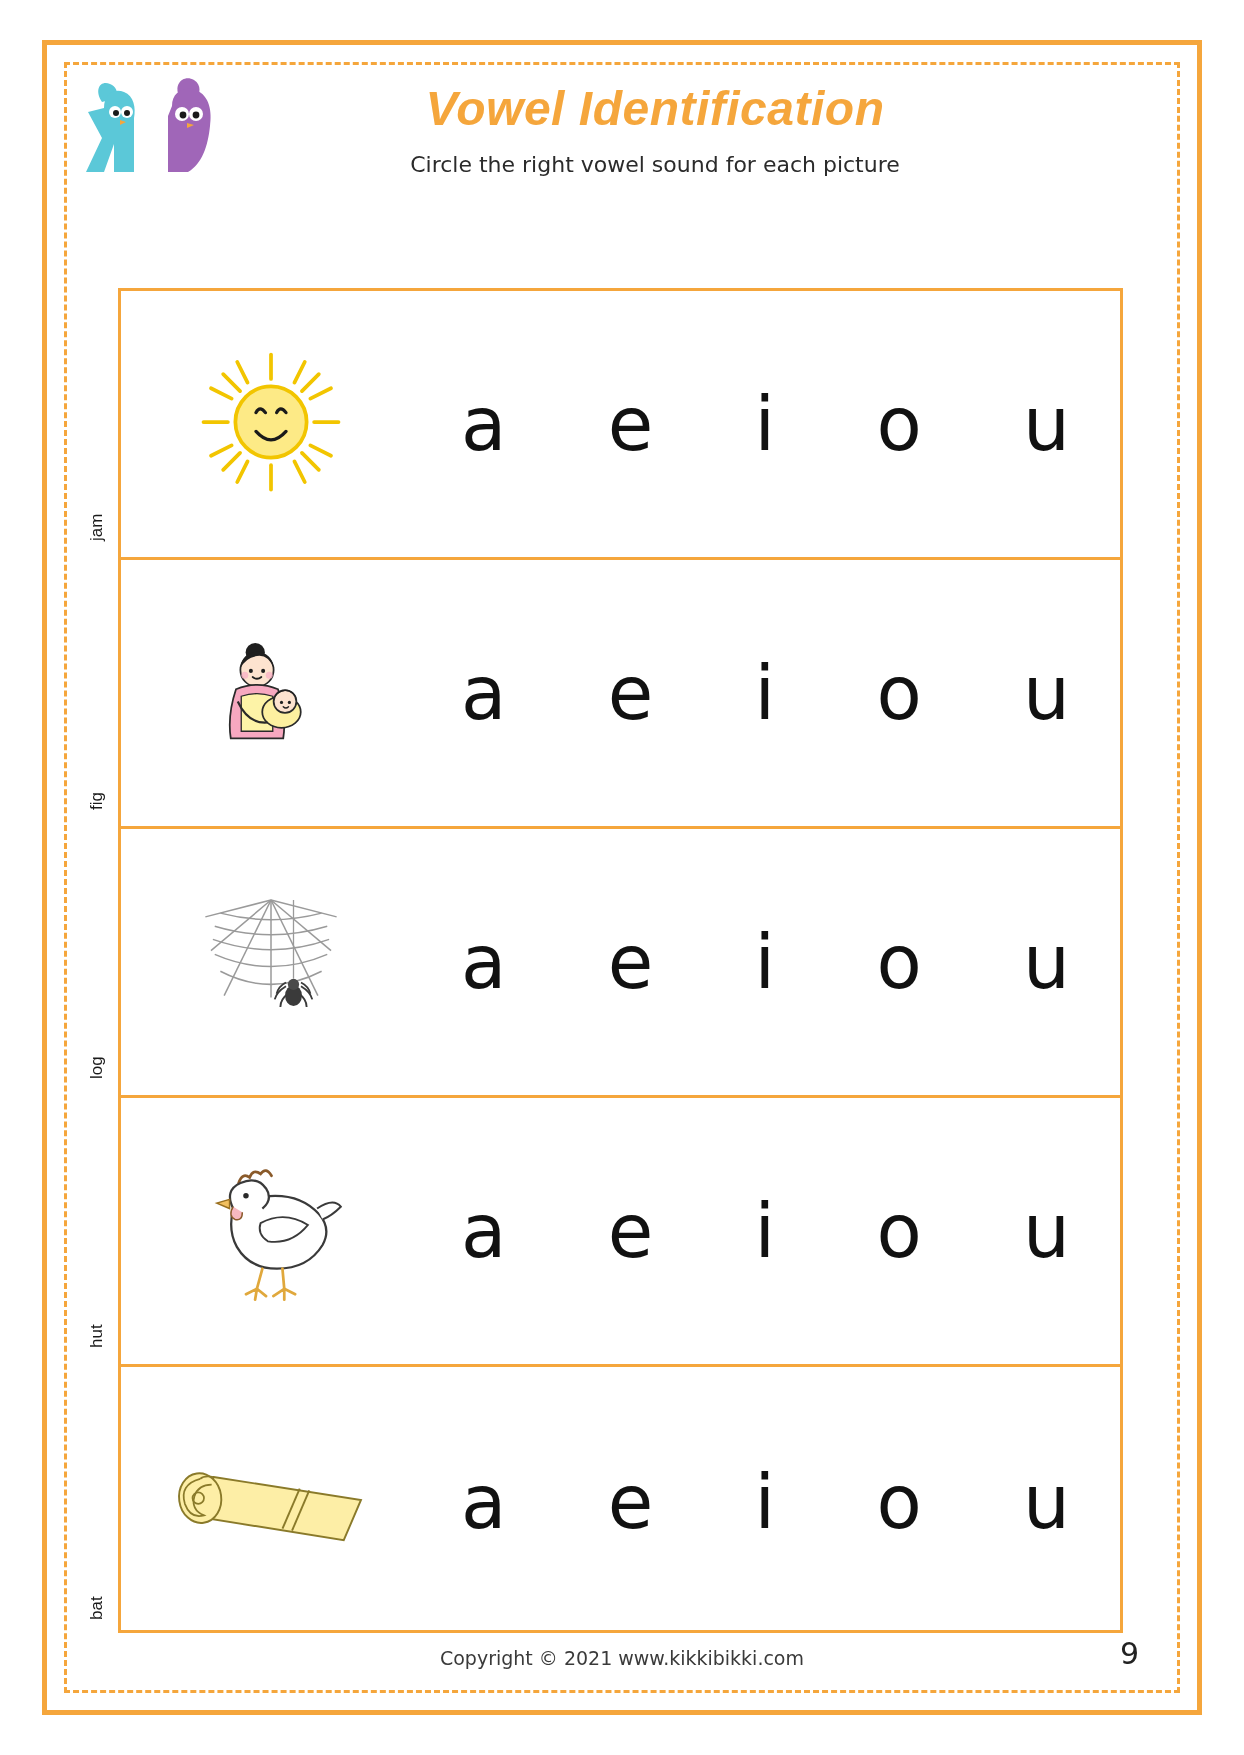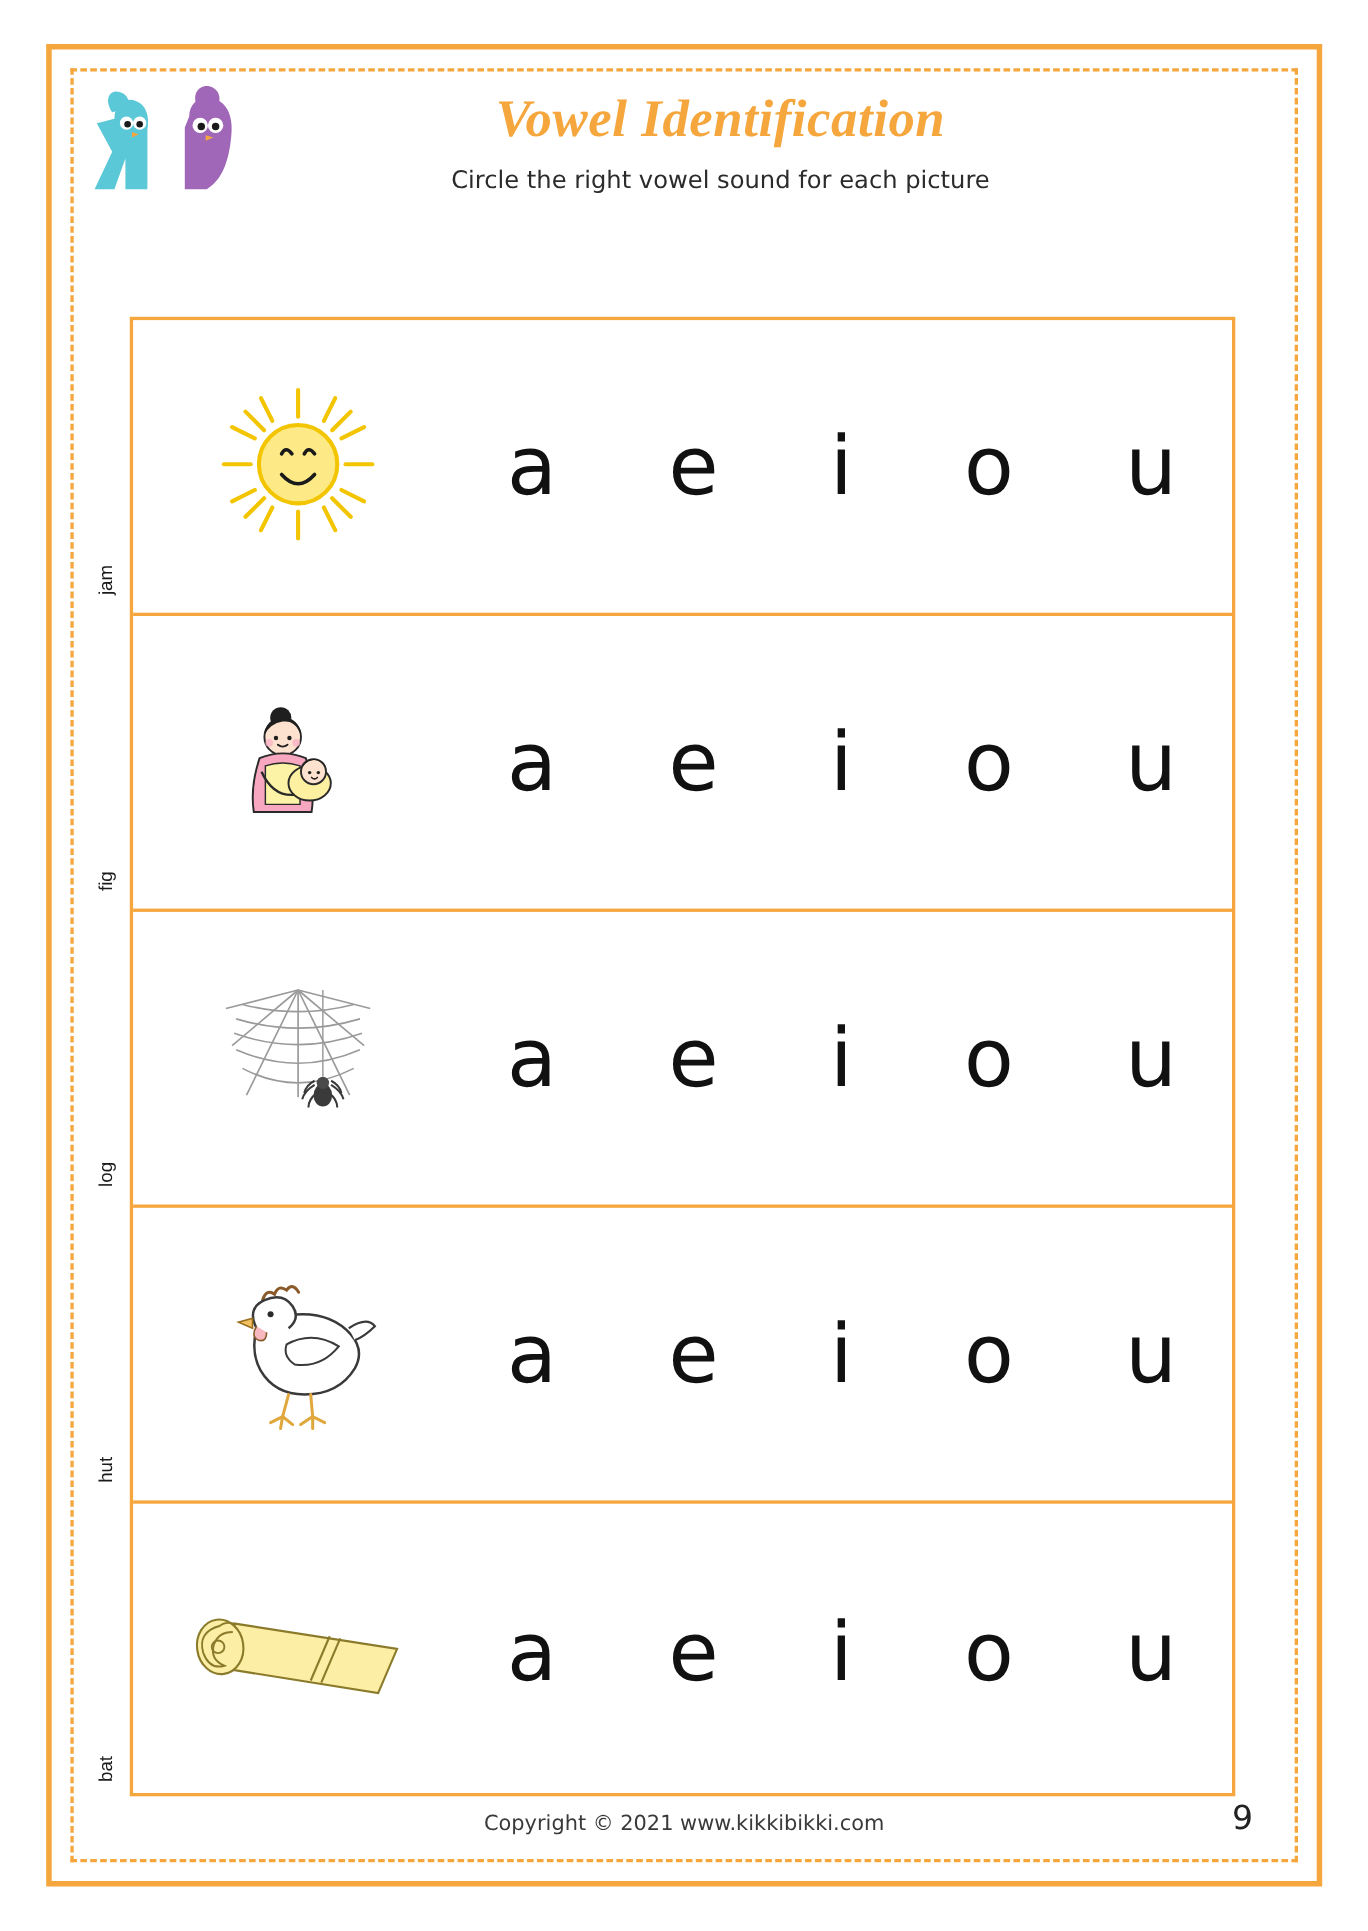--- a/index.html
+++ b/index.html
@@ -55,21 +55,21 @@
 
   
   .header {
     position: absolute;
     left: 260px;
     top: 80px;
     width: 790px;
     text-align: center;
   }
   .title {
-    font-family: Liberation Serif, serif;
+    font-family: Liberation Sans, sans-serif;
     font-style: italic;
     font-weight: bold;
     font-size: 48px;
     color: #f5a63c;
     letter-spacing: 0.5px;
     margin: 0;
     padding: 0;
     line-height: 1.2;
   }
   .subtitle {

